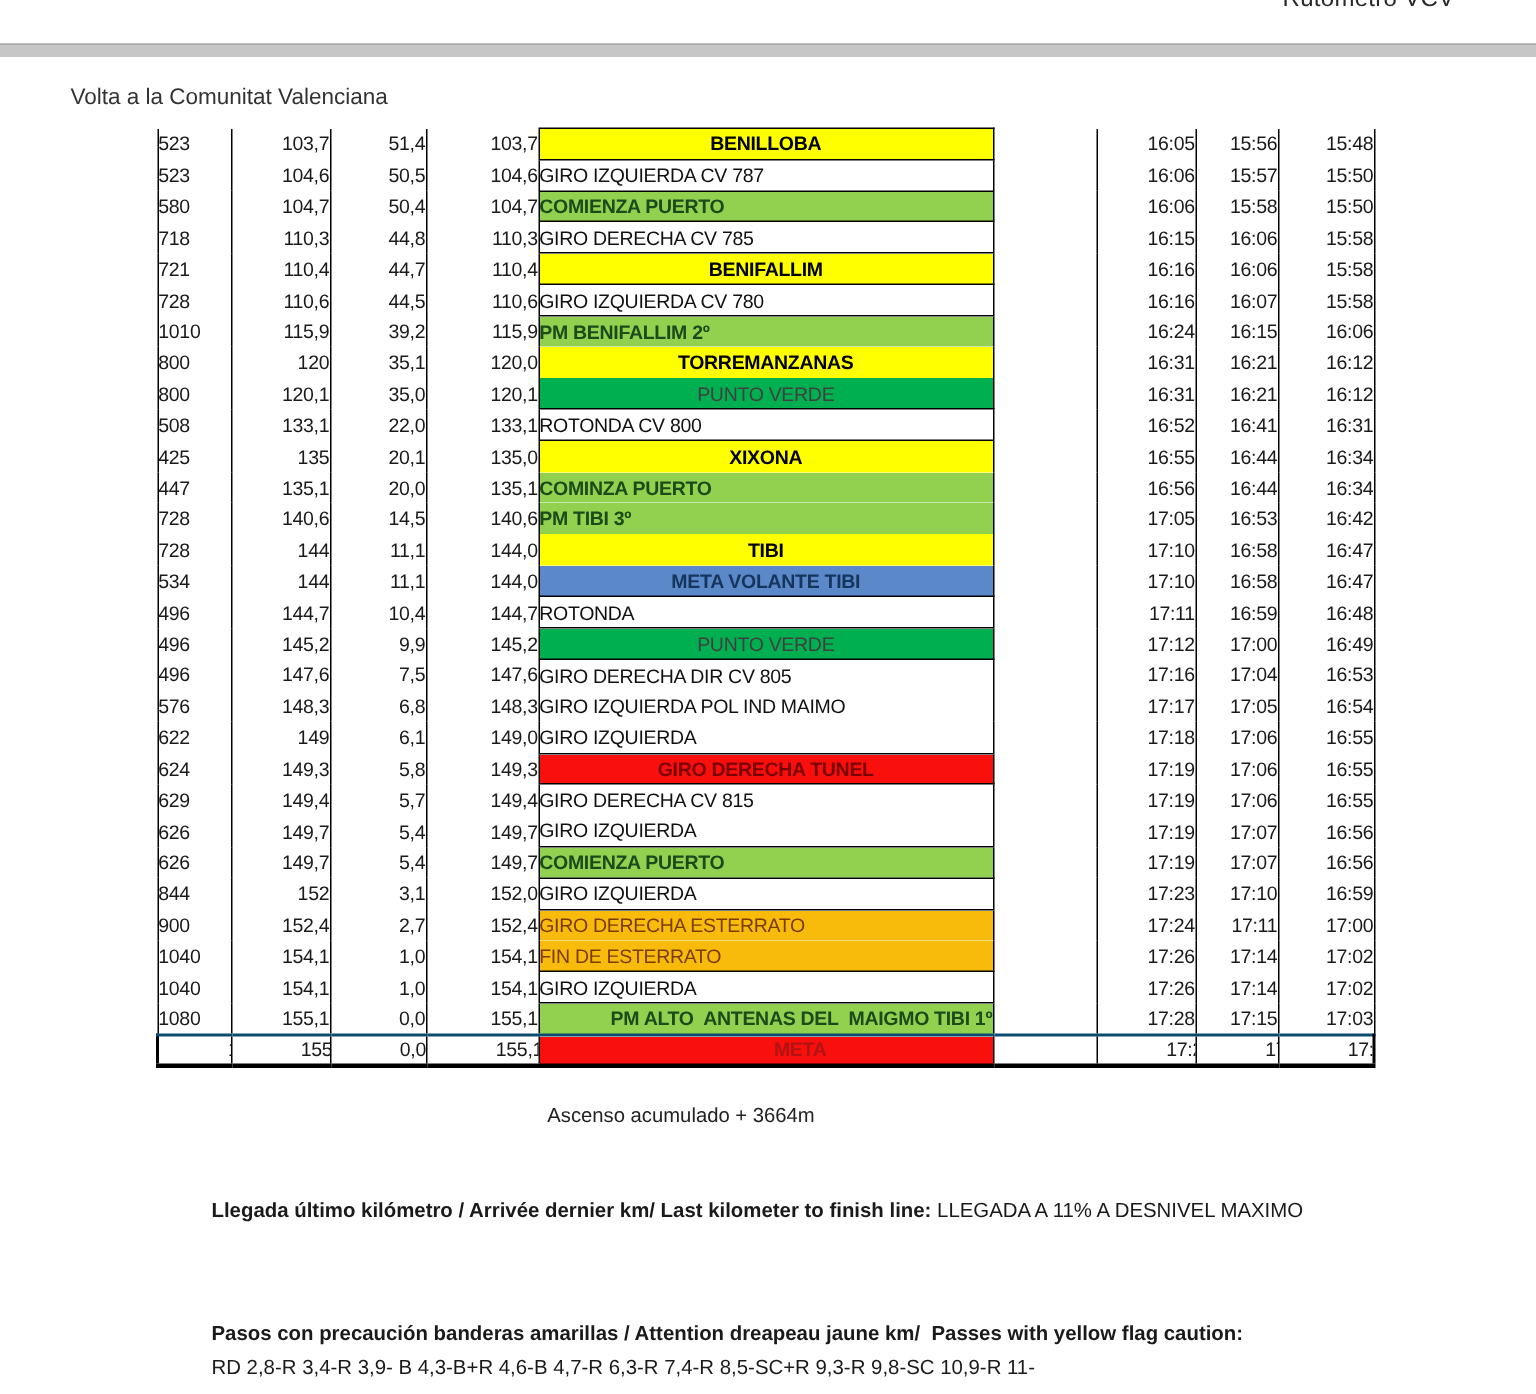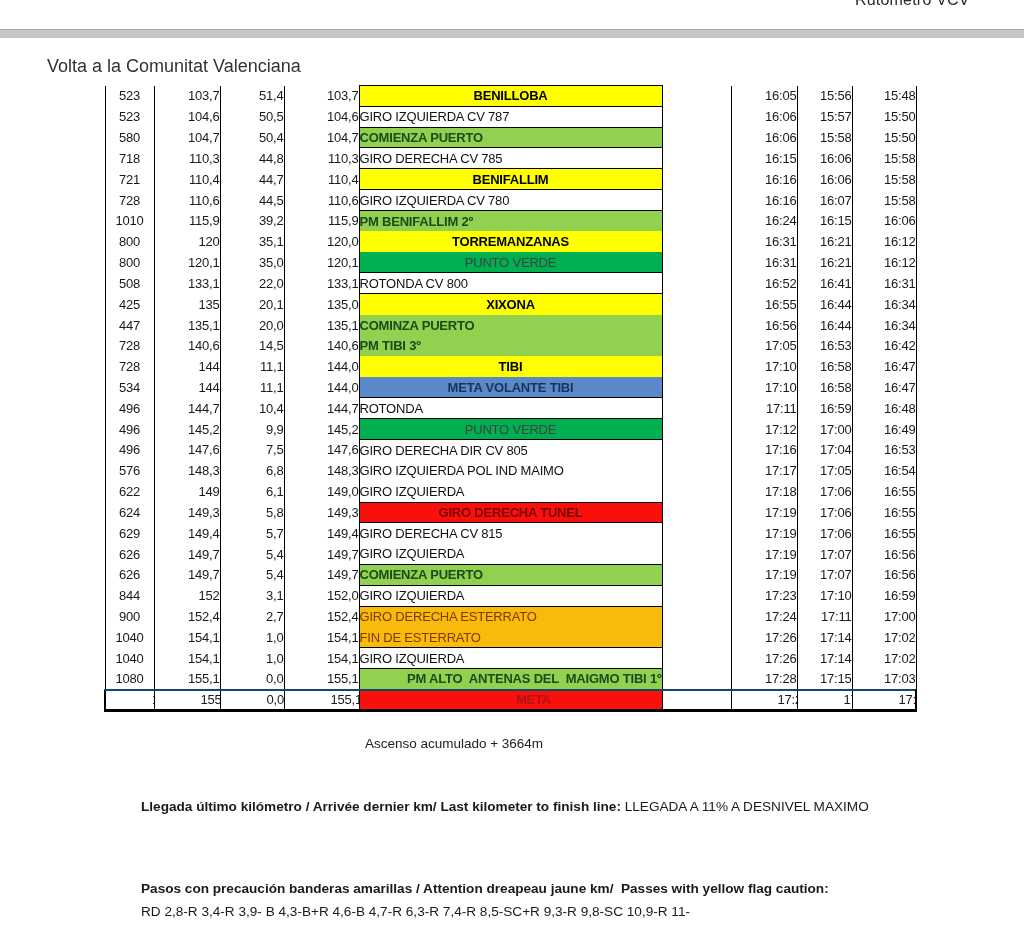--- a/index.html
+++ b/index.html
@@ -2,26 +2,26 @@
 <html><head>
 <meta charset="utf-8">
 <style>
   html,body{margin:0;padding:0;background:#ffffff;}
   body{width:1024px;height:929px;position:relative;overflow:hidden;
        font-family:"Liberation Sans", sans-serif;color:#1a1a1a;}
   .clipped-top{position:absolute;top:-9px;left:855px;font-size:16px;color:#2a2a2a;
        letter-spacing:.2px;white-space:pre;}
   .gray-bar{position:absolute;top:29px;left:0;width:1024px;height:8px;
        background:#c6c6c6;border-top:1px solid #a5a5a5;}
-  .doc-title{position:absolute;top:56px;left:47px;font-size:18px;color:#333;}
+  .doc-title{position:absolute;top:56px;left:47px;font-size:15px;color:#333;}
   table.route{position:absolute;top:85px;left:104px;border-collapse:collapse;
        table-layout:fixed;width:811px;font-size:13px;letter-spacing:-0.2px;}
   table.route tr{height:20.84px;}
   table.route td{padding:0;vertical-align:middle;overflow:hidden;white-space:pre;}
-  td.c1{border-left:1px solid #000;border-right:1px solid #000;text-align:center;margin-left:28px;}
+  td.c1{border-left:1px solid #000;border-right:1px solid #000;margin-left:28px;}
   td.c2{border-right:1px solid #000;text-align:right;padding-right:5px;}
   td.c3{border-right:1px solid #000;text-align:right;padding-right:5px;}
   td.c4{border-right:1px solid #000;text-align:right;padding-right:2px;}
   td.c5{border-right:1px solid #000;padding-left:3px;}
   td.gap{border-right:1px solid #000;background:#fff;}
   td.t1,td.t2,td.t3{border-right:1px solid #000;text-align:right;padding-right:5px;}
   .bt{border-top:1px solid #000;}
   .bb{border-bottom:1px solid #000;}
   .loc-plain{background:#fff;color:#111;text-align:left;}
   .loc-yellow{background:#ffff00;color:#000;font-weight:bold;text-align:center;}

